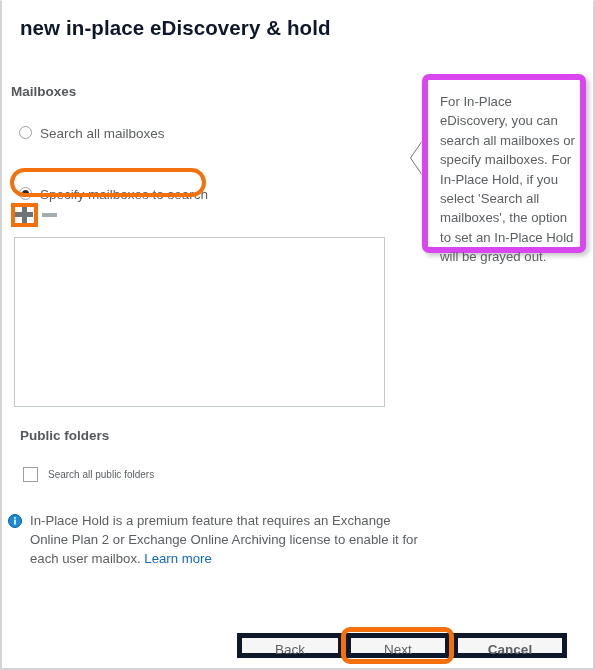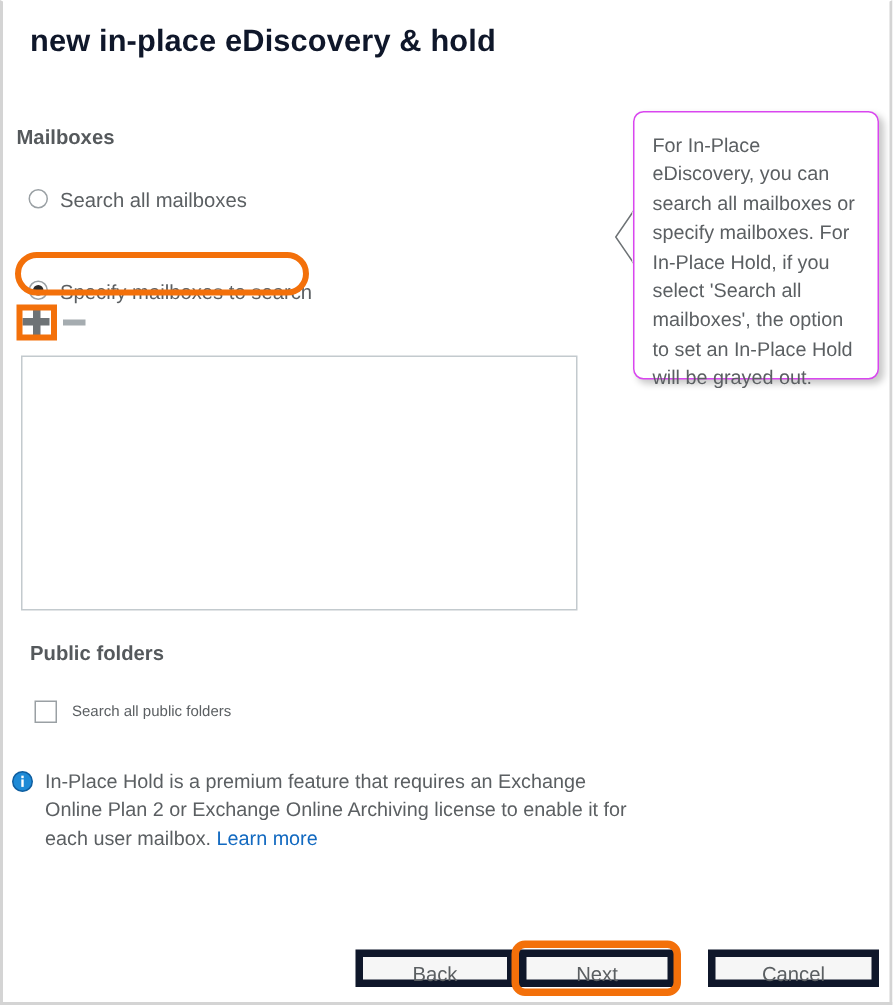--- a/index.html
+++ b/index.html
@@ -217,21 +217,21 @@
   }
 
   
   .callout {
     position: absolute;
     left: 420px;
     top: 73px;
     width: 164px;
     height: 179px;
     background: #ffffff;
-    border: 1px solid #d946ef;
+    border: 6px solid #d946ef;
     border-radius: 7px;
     box-sizing: border-box;
     box-shadow: 3px 3px 5px rgba(0,0,0,0.22);
   }
   .callout-text {
     position: absolute;
     left: 12px;
     top: 12px;
     width: 140px;
     font-size: 13.2px;
@@ -257,21 +257,21 @@
     font-family: "Liberation Sans", sans-serif;
     font-size: 13.5px;
     color: #5b5f62;
     cursor: pointer;
     padding: 0;
     line-height: 23px;
     text-align: center;
   }
   #btn-back   { left: 235px; width: 106px; }
   #btn-next   { left: 344px; width: 104px; }
-  #btn-cancel { left: 470px; width: 114px; }
+  #btn-cancel { left: 451px; width: 114px; font-weight: bold; }
 </style>
 </head>
 <body>
 
 <div id="screen">
 
   <div class="page-title">new in-place eDiscovery &amp; hold</div>
 
   <div class="section-heading" id="mailboxes-heading">Mailboxes</div>
 

